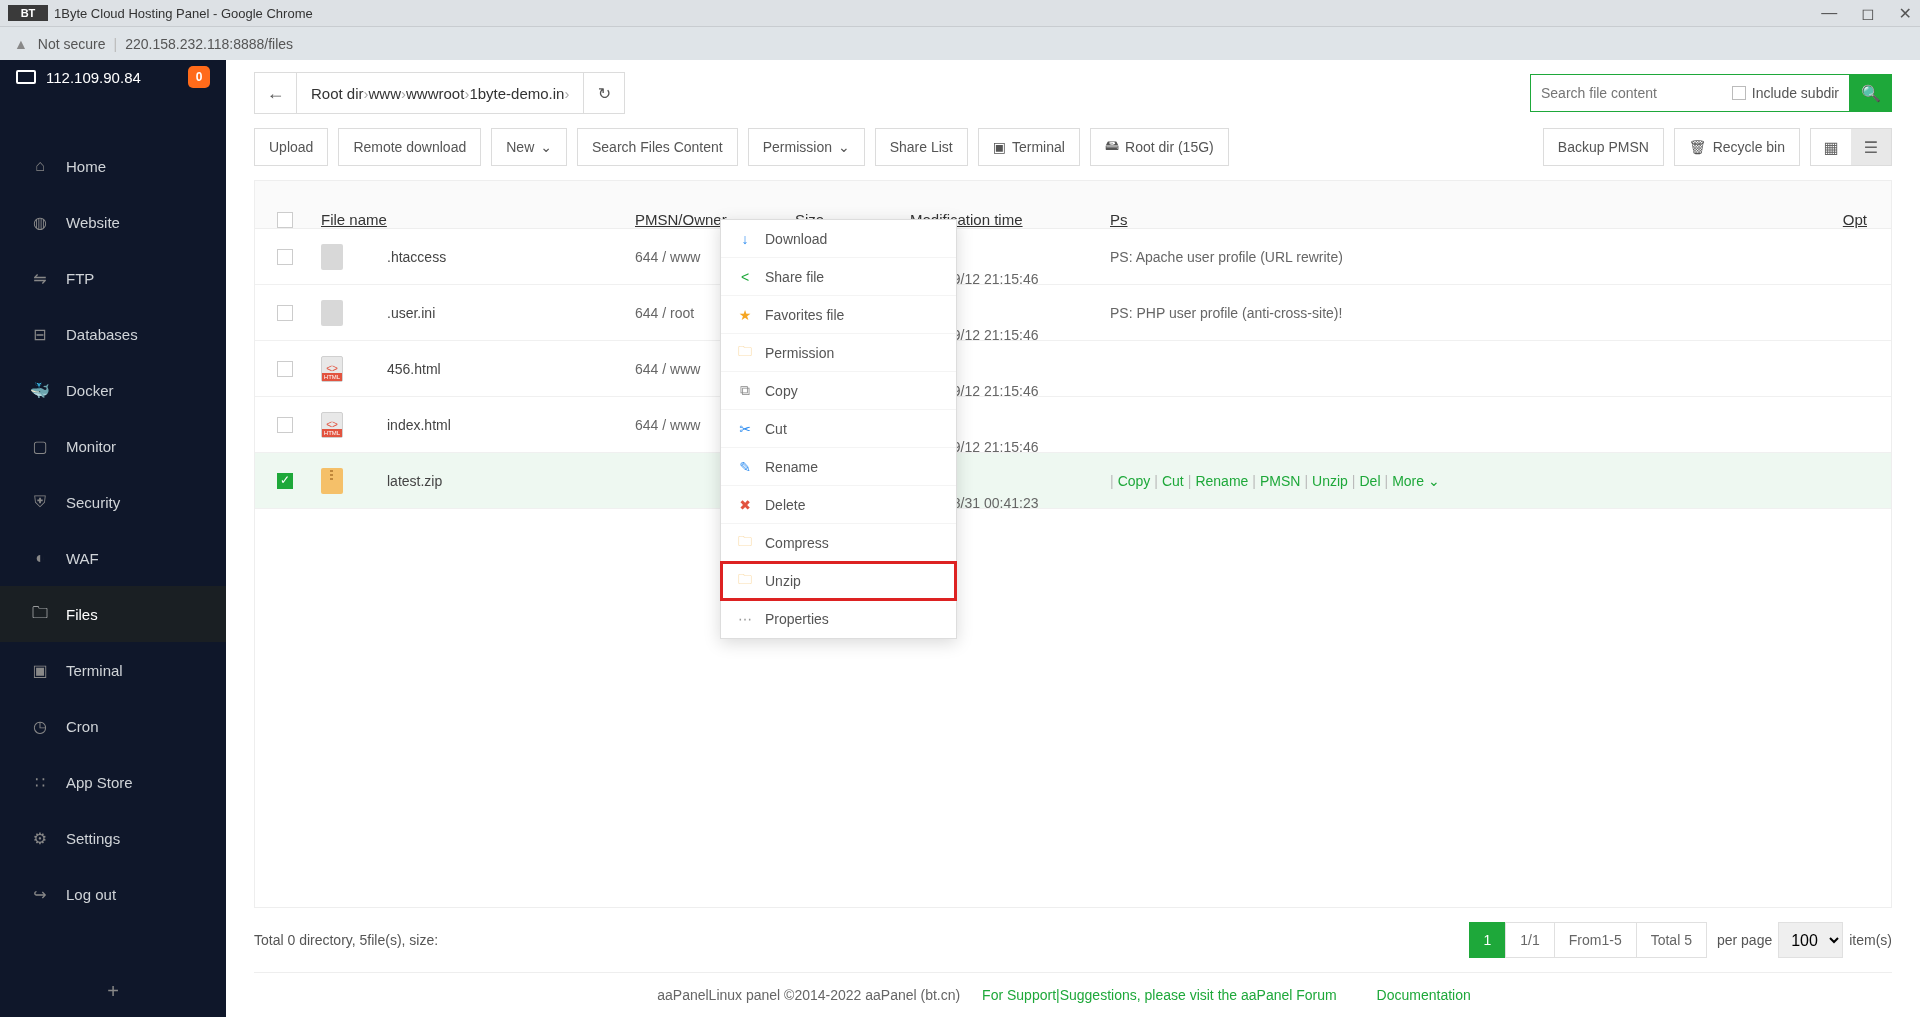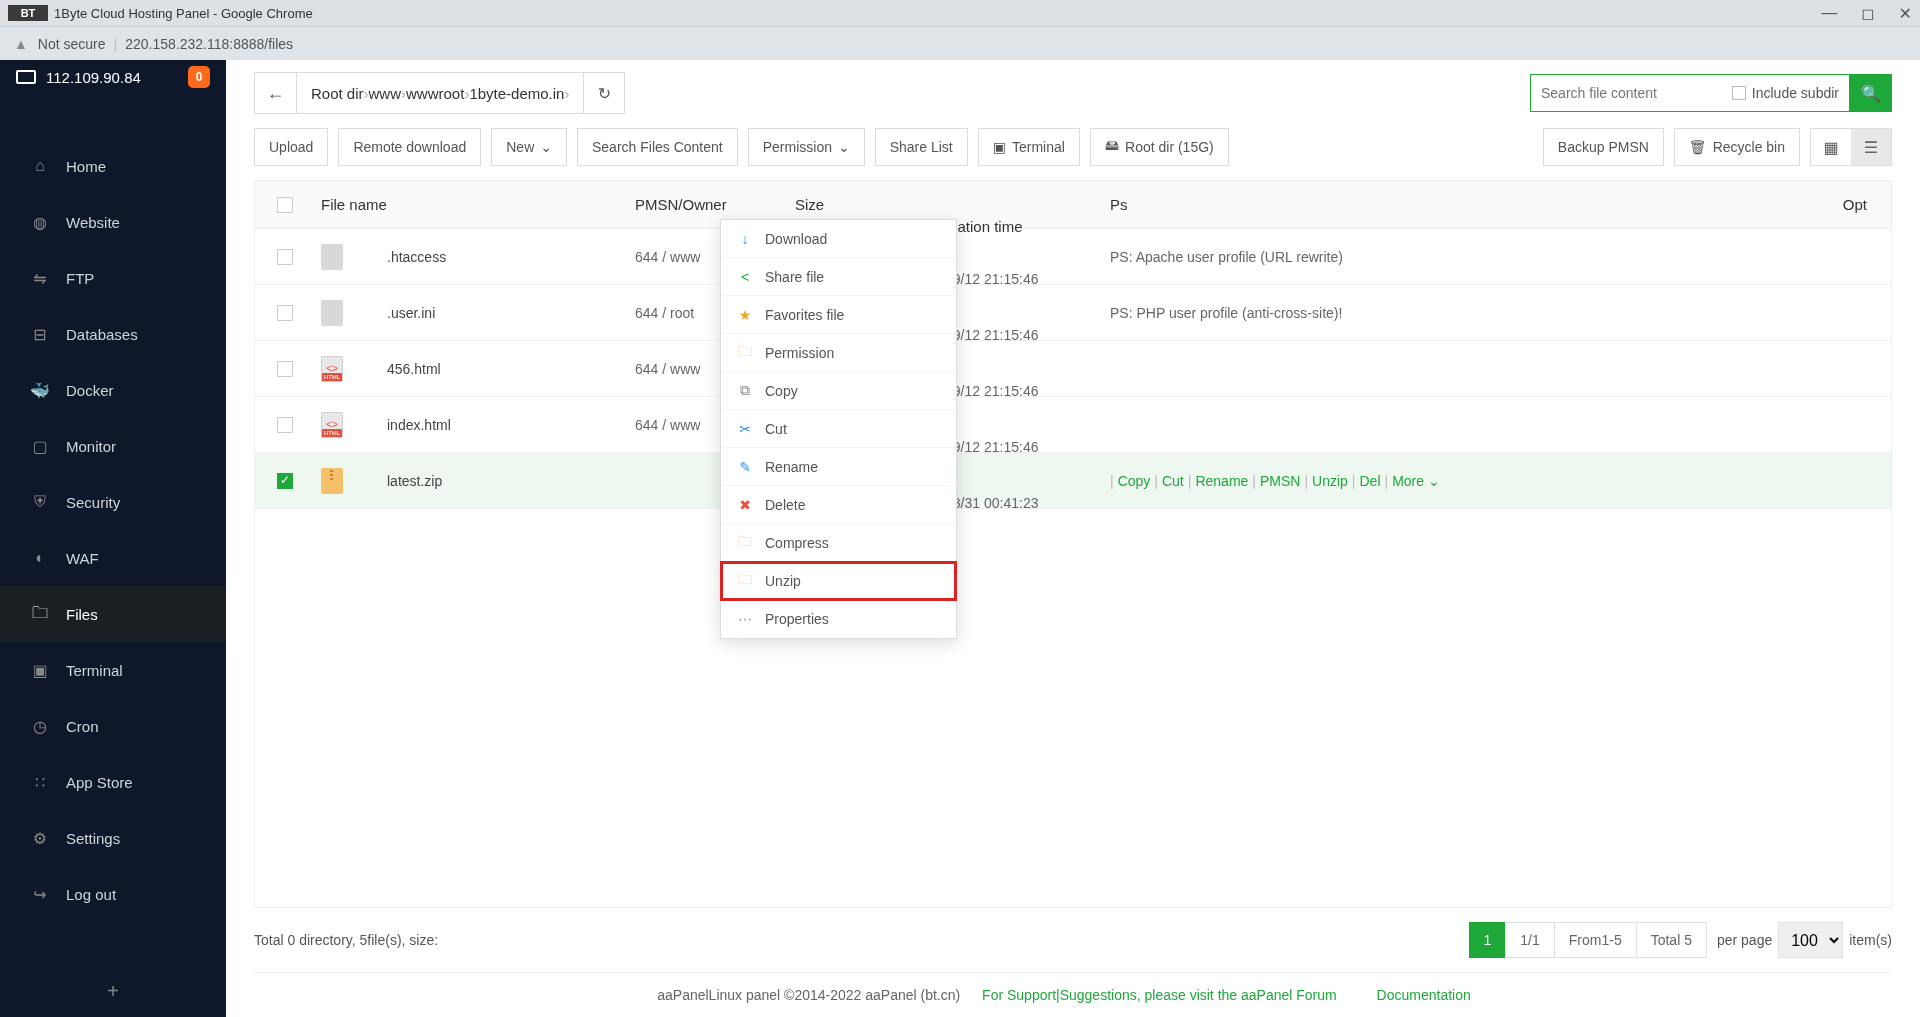--- a/index.html
+++ b/index.html
@@ -43,21 +43,21 @@
 
 .toolbar { display: flex; align-items: center; gap: 10px; margin-bottom: 14px; flex-wrap: wrap; }
 .btn { height: 38px; border: 1px solid #dcdcdc; background: #fff; padding: 0 14px; display: flex; align-items: center; font-size: 14px; color: #555; cursor: pointer; gap: 6px; }
 .toolbar-right { margin-left: auto; display: flex; gap: 10px; align-items: center; }
 .view-toggle { display: flex; border: 1px solid #dcdcdc; height: 38px; }
 .view-toggle div { width: 40px; display: flex; align-items: center; justify-content: center; color: #666; }
 .view-toggle div.active { background: #e8e8e8; }
 
 
 .file-table { border: 1px solid #eee; flex: 1; }
-.table-header { display: flex; height: 48px; align-items: center; background: #fafafa; border-bottom: 1px solid #eee; font-size: 15px; color: #333; }
+.table-header { display: flex; height: 48px; align-items: flex-end; background: #fafafa; border-bottom: 1px solid #eee; font-size: 15px; color: #333; text-decoration: underline; }
 .col-chk { width: 60px; display: flex; justify-content: center; }
 .col-name { width: 320px; padding-left: 6px; }
 .col-pmsn { width: 160px; }
 .col-size { width: 115px; }
 .col-mod { width: 200px; margin-top: 44px; }
 .col-ps { flex: 1; }
 .col-opt { width: 80px; text-align: right; padding-right: 24px; }
 .chkbox { width: 16px; height: 16px; border: 1px solid #ccc; background: #fff; }
 .chkbox.checked { background: #1ea83a; border-color: #1ea83a; position: relative; }
 .chkbox.checked::after { content: "✓"; color: #fff; font-size: 12px; position: absolute; top: -1px; left: 2px; }

